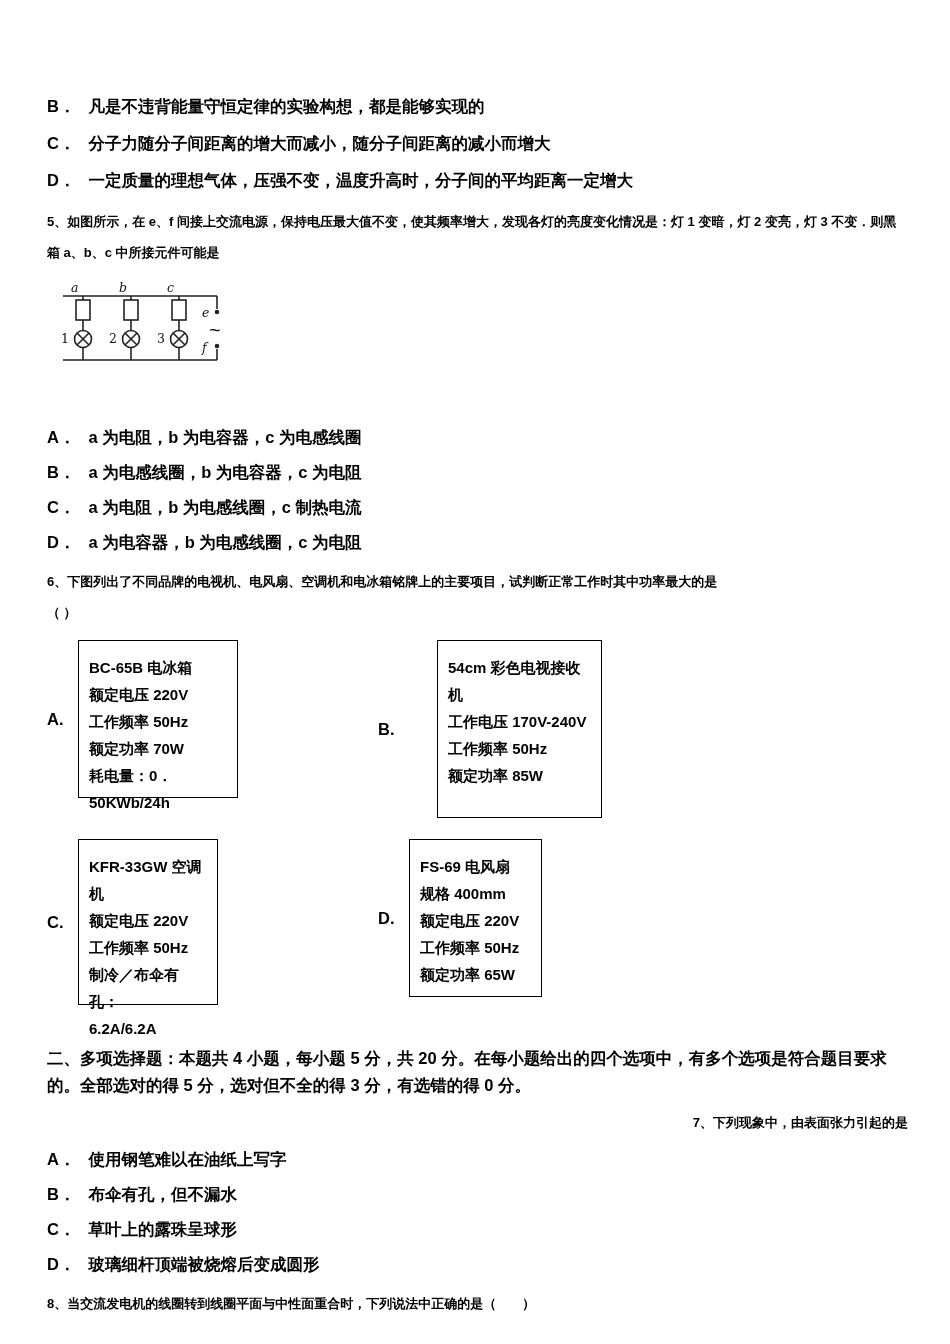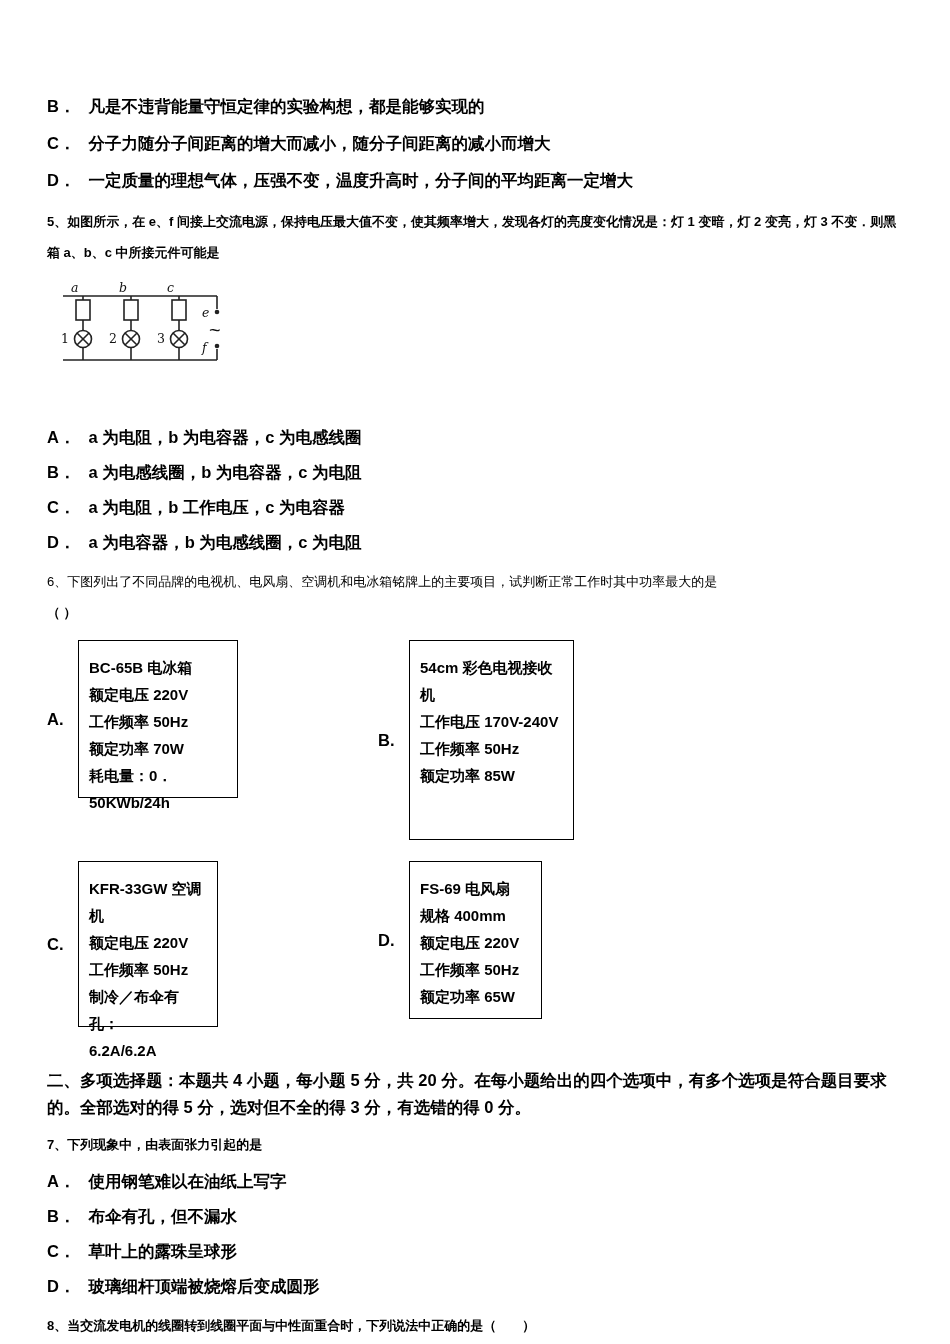--- a/index.html
+++ b/index.html
@@ -9,44 +9,44 @@
     font-family:"Liberation Sans","DejaVu Sans",sans-serif;
     color:#000; overflow:hidden;
   }
   .page { width:950px; height:1344px; padding:95px 42px 30px 47px; background:#fff; }
 
   .optrow { display:flex; align-items:flex-start; margin-bottom:15px; font-size:16.5px; line-height:22px; }
   .olabel { font-weight:bold; margin-right:13px; white-space:nowrap; }
   .otext  { font-weight:600; }
 
   .stem { font-size:13px; font-weight:600; line-height:31px; }
-  .stem.bold { font-weight:normal; }
+  .stem.bold { font-weight:bold; }
 
   .circuit { margin:12px 0 42px 0; }
 
   .q5opts .optrow, .q7opts .optrow { margin-bottom:13px; }
 
   .q6head { margin-top:2px; }
   .brackets { font-weight:bold; }
 
   .plate-row { display:flex; align-items:flex-start; }
   .plate-row.r1 { margin-top:12px; }
   .plate-row.r2 { margin-top:21px; }
   .plate-group { display:flex; align-items:center; }
   .plabel { font-weight:bold; font-size:16.5px; width:31px; flex:0 0 31px; }
   .plate { border:1.6px solid #000; padding:13px 10px 8px 10px; font-size:15px; font-weight:bold; line-height:27px; background:#fff; }
   .plate-a { width:160px; height:158px; }
-  .plate-b { width:165px; height:200px; }
+  .plate-b { width:165px; height:178px;margin-left:28px; }
   .plate-c { width:140px; height:166px; }
   .plate-d { width:133px; height:158px; }
   .gap-b { margin-left:140px; }
   .gap-d { margin-left:160px; }
 
   .section-head { font-size:16.5px; font-weight:600; line-height:27px; margin-top:40px; }
-  .q7stem { margin-top:8px; margin-bottom:10px; }
+  .q7stem { margin-top:8px; margin-bottom:10px;text-align:right; }
   .q7opts { }
   .q8 { margin-top:8px; }
 </style>
 </head>
 <body>
 
 <div class="page">
 
   <div class="optrow">
     <span class="olabel">B．</span>
@@ -119,21 +119,21 @@
     <div class="optrow">
       <span class="olabel">A．</span>
       <span class="otext">a 为电阻，b 为电容器，c 为电感线圈</span>
     </div>
     <div class="optrow">
       <span class="olabel">B．</span>
       <span class="otext">a 为电感线圈，b 为电容器，c 为电阻</span>
     </div>
     <div class="optrow">
       <span class="olabel">C．</span>
-      <span class="otext">a 为电阻，b 工作电压，c 为电容器</span>
+      <span class="otext">a 为电阻，b 为电感线圈，c 制热电流</span>
     </div>
     <div class="optrow">
       <span class="olabel">D．</span>
       <span class="otext">a 为电容器，b 为电感线圈，c 为电阻</span>
     </div>
   </div>
 
   <p class="stem bold q6head">6、下图列出了不同品牌的电视机、电风扇、空调机和电冰箱铭牌上的主要项目，试判断正常工作时其中功率最大的是</p>
   <p class="stem brackets">（ ）</p>
 

